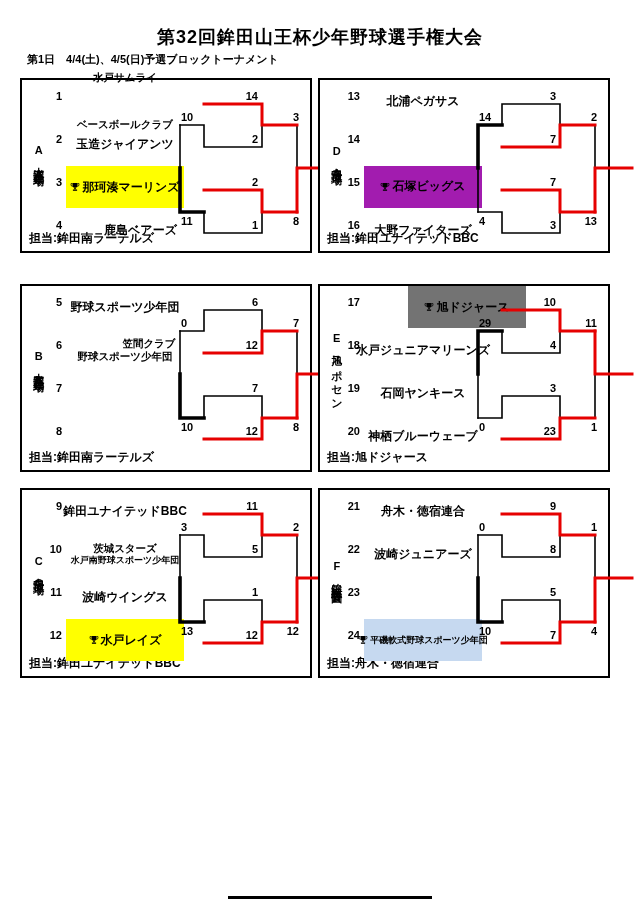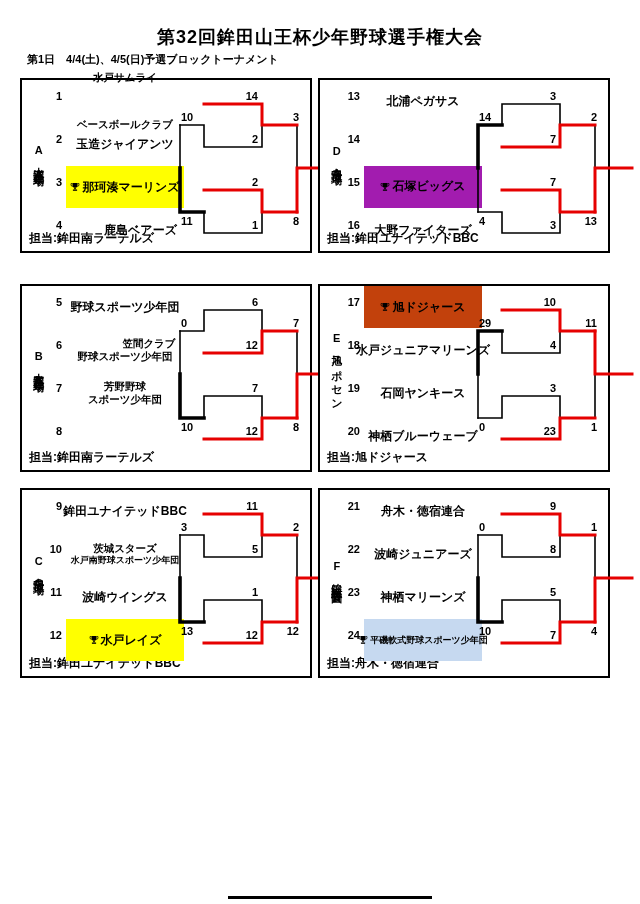--- a/index.html
+++ b/index.html
@@ -99,24 +99,20 @@
       <div class="team-no" style="top: 9px;">5</div>
       <div class="team-name" style="top: 0px;">
         <span style="font-size: 12px;">野球スポーツ少年団</span>
       </div>
       <div class="team-no" style="top: 52px;">6</div>
       <div class="team-name" style="top: 43px;">
         <span style="font-size: 10.5px; margin-left: 48px;">笠間クラブ</span>
         <span style="font-size: 10.5px;">野球スポーツ少年団</span>
       </div>
       <div class="team-no" style="top: 95px;">7</div>
-      <div class="team-name" style="top: 86px;">
-        <span style="font-size: 10.5px;">芳野野球</span>
-        <span style="font-size: 10.5px;">スポーツ少年団</span>
-      </div>
       <div class="team-no" style="top: 138px;">8</div>
       <svg width="330" height="188" class="bsvg">
         <path d="M158 45 H182 V24 H240 V45" fill="none" stroke="#000000" stroke-width="1.6" stroke-linejoin="miter" stroke-linecap="square"></path>
         <path d="M158 132 H182 V110 H240 V132" fill="none" stroke="#000000" stroke-width="1.6" stroke-linejoin="miter" stroke-linecap="square"></path>
         <path d="M158 45 V132" fill="none" stroke="#000000" stroke-width="1.6" stroke-linejoin="miter" stroke-linecap="square"></path>
         <path d="M182 132 H158 V88" fill="none" stroke="#000000" stroke-width="3.6" stroke-linejoin="miter" stroke-linecap="square"></path>
         <path d="M275 45 V88" fill="none" stroke="#000000" stroke-width="1.6" stroke-linejoin="miter" stroke-linecap="square"></path>
         <path d="M182 67 H240 V45 H275" fill="none" stroke="#e60000" stroke-width="3" stroke-linejoin="miter" stroke-linecap="square"></path>
         <path d="M182 153 H240 V132 H275" fill="none" stroke="#e60000" stroke-width="3" stroke-linejoin="miter" stroke-linecap="square"></path>
         <path d="M275 132 V88 H296" fill="none" stroke="#e60000" stroke-width="3" stroke-linejoin="miter" stroke-linecap="square"></path>
@@ -213,21 +209,21 @@
         <text x="277" y="41" text-anchor="end" class="score">2</text>
         <text x="277" y="145" text-anchor="end" class="score">13</text>
         <text x="159" y="41" text-anchor="start" class="score">14</text>
         <text x="159" y="145" text-anchor="start" class="score">4</text>
       </svg>
     </div>
     <div class="block" style="left: 318px; top: 284px; width: 292px; height: 188px;">
       <div class="venue">E旭スポセン</div>
       <div class="manager">担当:旭ドジャース</div>
       <div class="team-no" style="top: 9px;">17</div>
-      <div class="team-name champion" style="top: 0px; background: #c2410c;">
+      <div class="team-name champion" style="top: 0px; background: #737373; margin-left: 44px;">
         <span style="font-size: 12px;"><svg width="10" height="10" viewBox="0 0 20 20" class="trophy">
             <path d="M5 2h10v4.6a5 5 0 0 1-10 0z" fill="#000"></path>
             <path d="M4.8 3.2H2v2a3.8 3.8 0 0 0 3.4 3.8" fill="none" stroke="#000" stroke-width="1.5"></path>
             <path d="M15.2 3.2H18v2a3.8 3.8 0 0 1-3.4 3.8" fill="none" stroke="#000" stroke-width="1.5"></path>
             <path d="M8.8 11h2.4l.6 3.6H8.2z" fill="#000"></path>
             <rect x="5.8" y="15" width="8.4" height="2.6" fill="#000"></rect>
           </svg>旭ドジャース</span>
       </div>
       <div class="team-no" style="top: 52px;">18</div>
       <div class="team-name" style="top: 43px;">
@@ -265,23 +261,20 @@
       <div class="manager">担当:舟木・徳宿連合</div>
       <div class="team-no" style="top: 9px;">21</div>
       <div class="team-name" style="top: 0px;">
         <span style="font-size: 12px;">舟木・徳宿連合</span>
       </div>
       <div class="team-no" style="top: 52px;">22</div>
       <div class="team-name" style="top: 43px;">
         <span style="font-size: 12px;">波崎ジュニアーズ</span>
       </div>
       <div class="team-no" style="top: 95px;">23</div>
-      <div class="team-name" style="top: 86px;">
-        <span style="font-size: 12px;">神栖マリーンズ</span>
-      </div>
       <div class="team-no" style="top: 138px;">24</div>
       <div class="team-name champion" style="top: 129px; background: rgb(198, 217, 240);">
         <span style="font-size: 9px;"><svg width="10" height="10" viewBox="0 0 20 20" class="trophy">
             <path d="M5 2h10v4.6a5 5 0 0 1-10 0z" fill="#000"></path>
             <path d="M4.8 3.2H2v2a3.8 3.8 0 0 0 3.4 3.8" fill="none" stroke="#000" stroke-width="1.5"></path>
             <path d="M15.2 3.2H18v2a3.8 3.8 0 0 1-3.4 3.8" fill="none" stroke="#000" stroke-width="1.5"></path>
             <path d="M8.8 11h2.4l.6 3.6H8.2z" fill="#000"></path>
             <rect x="5.8" y="15" width="8.4" height="2.6" fill="#000"></rect>
           </svg>平磯軟式野球スポーツ少年団</span>
       </div>

